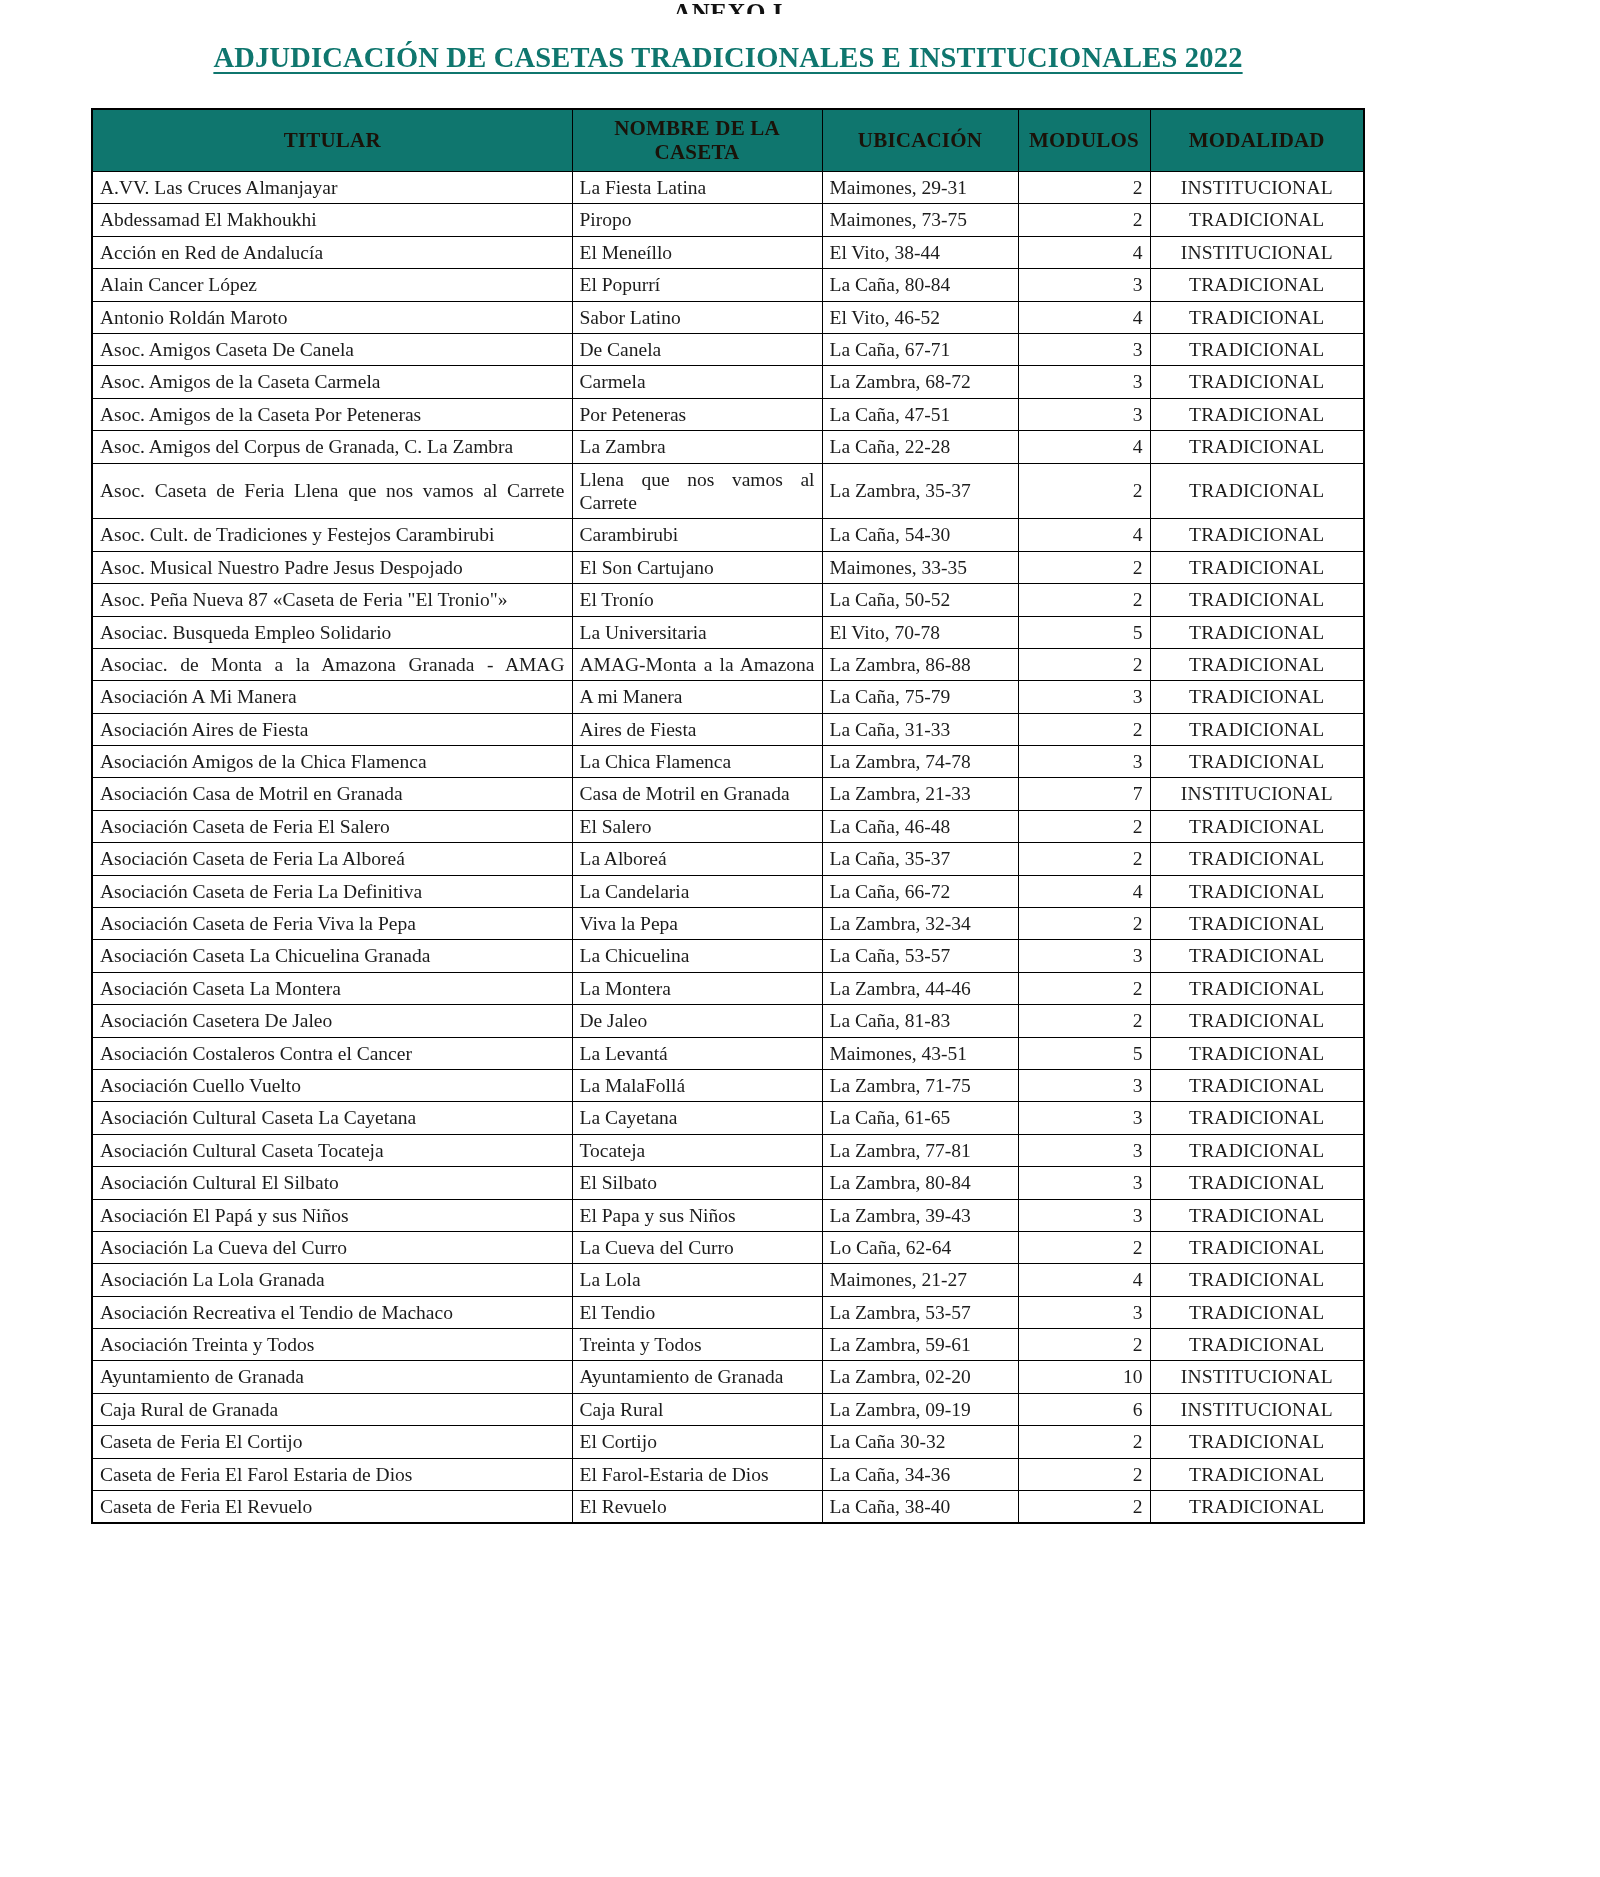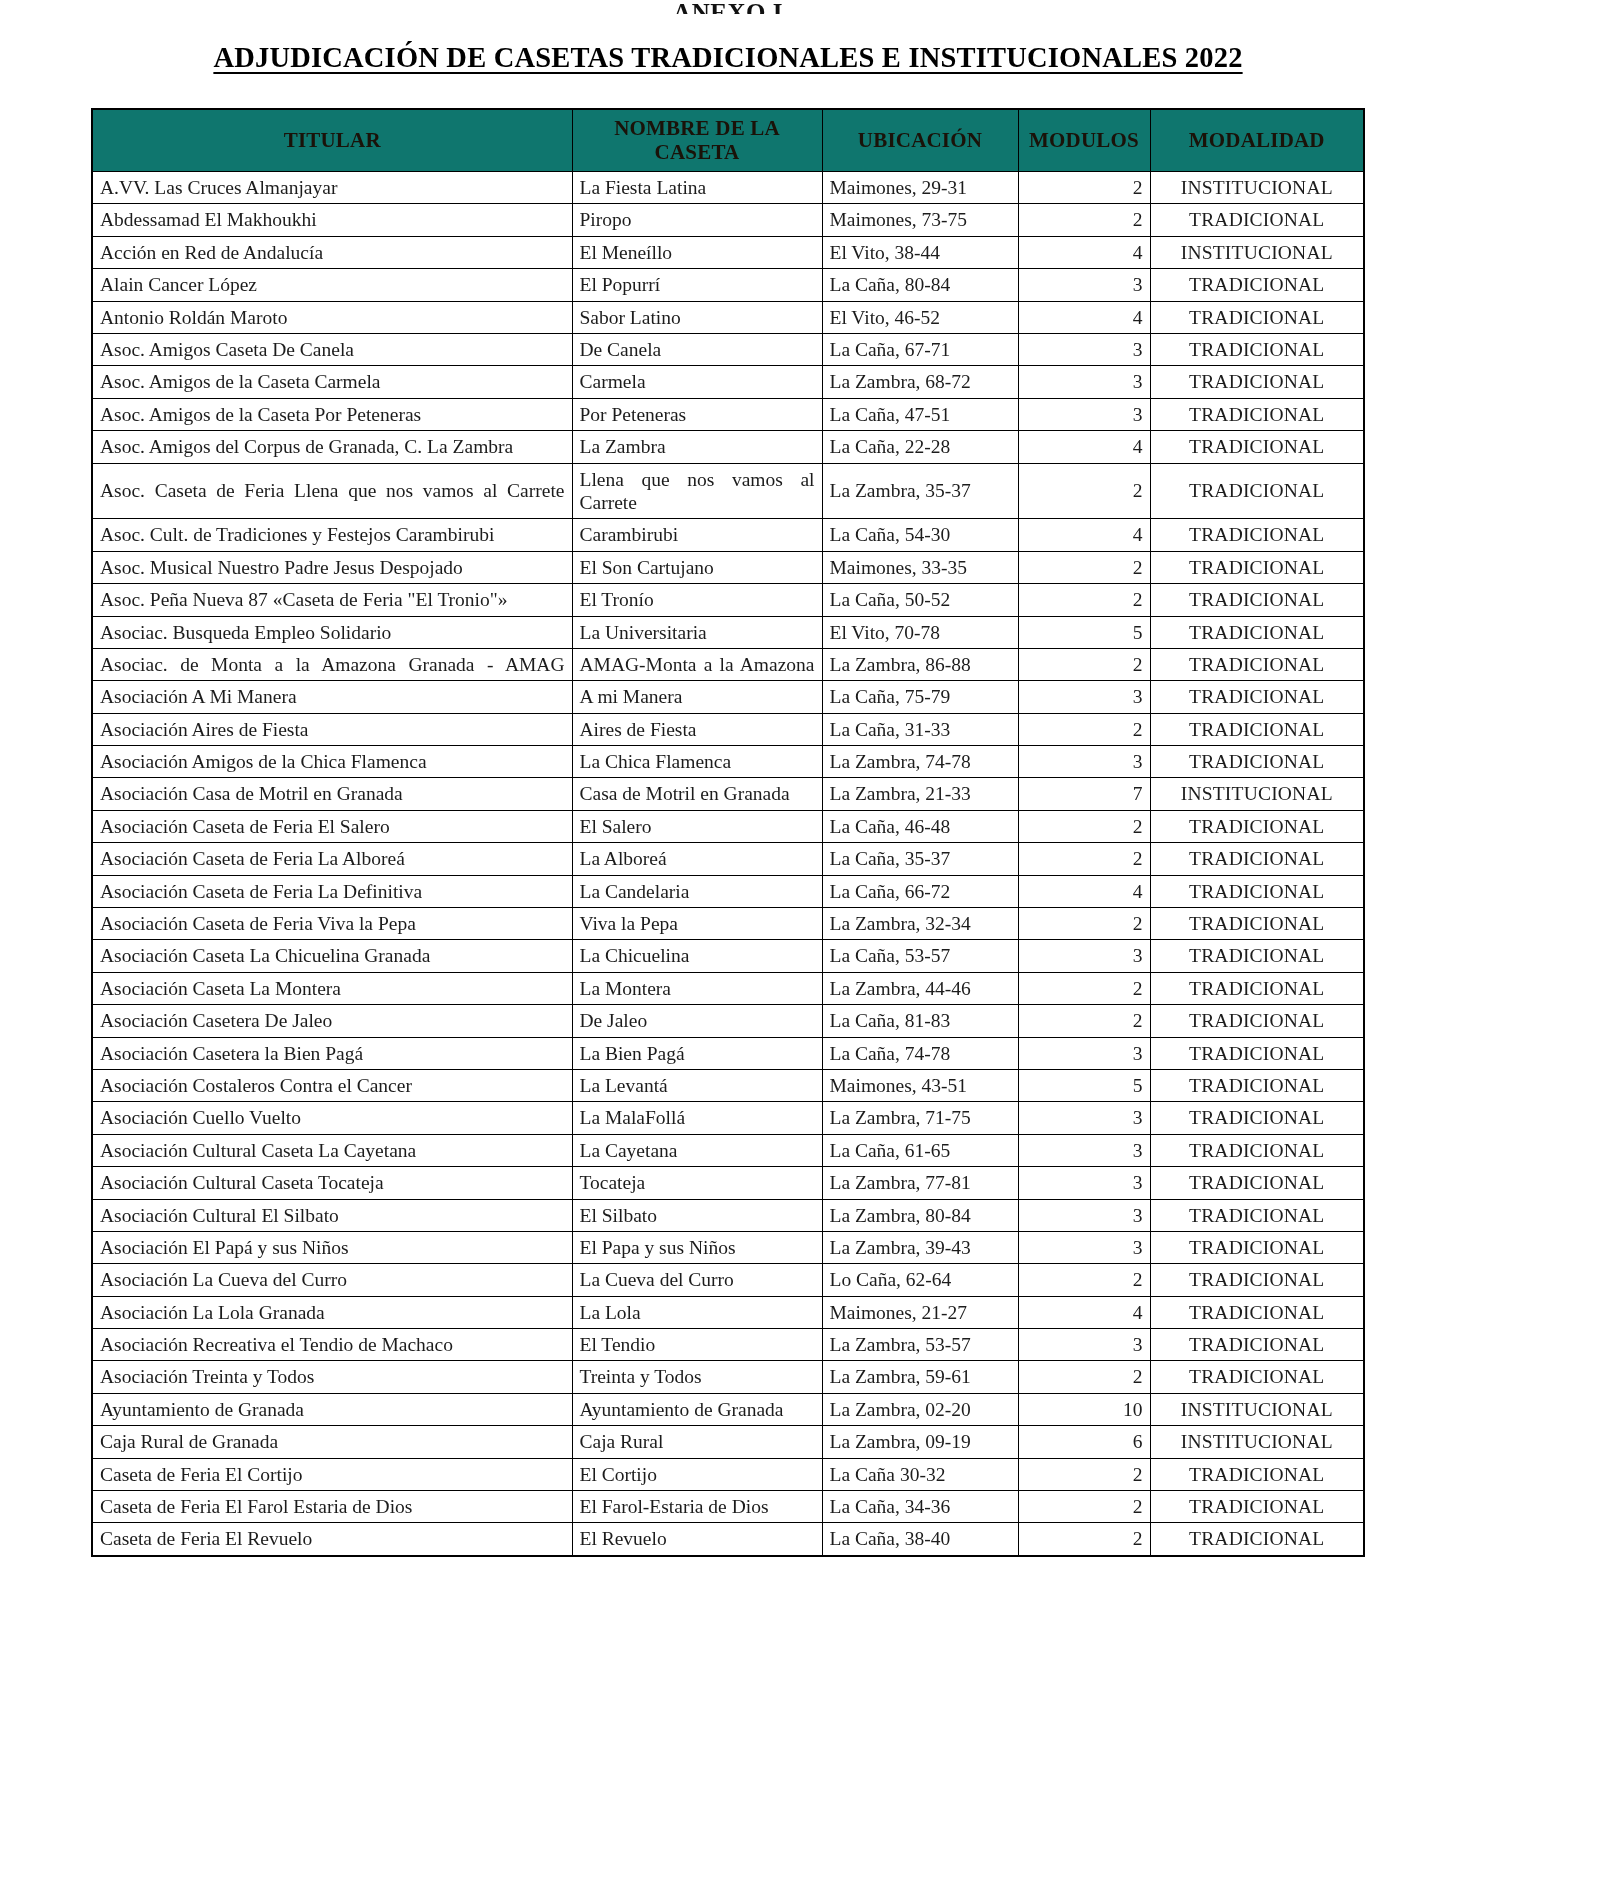--- a/index.html
+++ b/index.html
@@ -37,21 +37,21 @@
   }
   .doc-title {
     text-align: center;
     font-weight: bold;
     font-size: 28.5px;
     letter-spacing: 0.2px;
     text-decoration: underline;
     text-underline-offset: 5px;
     margin: 28px 0 0 0;
     padding: 0;
-    color: #000000;
+    color: #0f766e;
     white-space: nowrap;
   }
   table.adj {
     border-collapse: collapse;
     table-layout: fixed;
     width: 1272px;
     margin: 34px auto 0 auto;
     border: 2px solid #000;
   }
   table.adj col.c-titular   { width: 480px; }
@@ -298,27 +298,20 @@
           <td class="modalidad one-line">TRADICIONAL</td>
         </tr>
         <tr>
           <td class="titular one-line">Asociación Casetera De Jaleo</td>
           <td class="nombre one-line">De Jaleo</td>
           <td class="ubicacion one-line">La Caña, 81-83</td>
           <td class="modulos one-line">2</td>
           <td class="modalidad one-line">TRADICIONAL</td>
         </tr>
         <tr>
-          <td class="titular one-line">Asociación Casetera la Bien Pagá</td>
-          <td class="nombre one-line">La Bien Pagá</td>
-          <td class="ubicacion one-line">La Caña, 74-78</td>
-          <td class="modulos one-line">3</td>
-          <td class="modalidad one-line">TRADICIONAL</td>
-        </tr>
-        <tr>
           <td class="titular one-line">Asociación Costaleros Contra el Cancer</td>
           <td class="nombre one-line">La Levantá</td>
           <td class="ubicacion one-line">Maimones, 43-51</td>
           <td class="modulos one-line">5</td>
           <td class="modalidad one-line">TRADICIONAL</td>
         </tr>
         <tr>
           <td class="titular one-line">Asociación Cuello Vuelto</td>
           <td class="nombre one-line">La MalaFollá</td>
           <td class="ubicacion one-line">La Zambra, 71-75</td>

